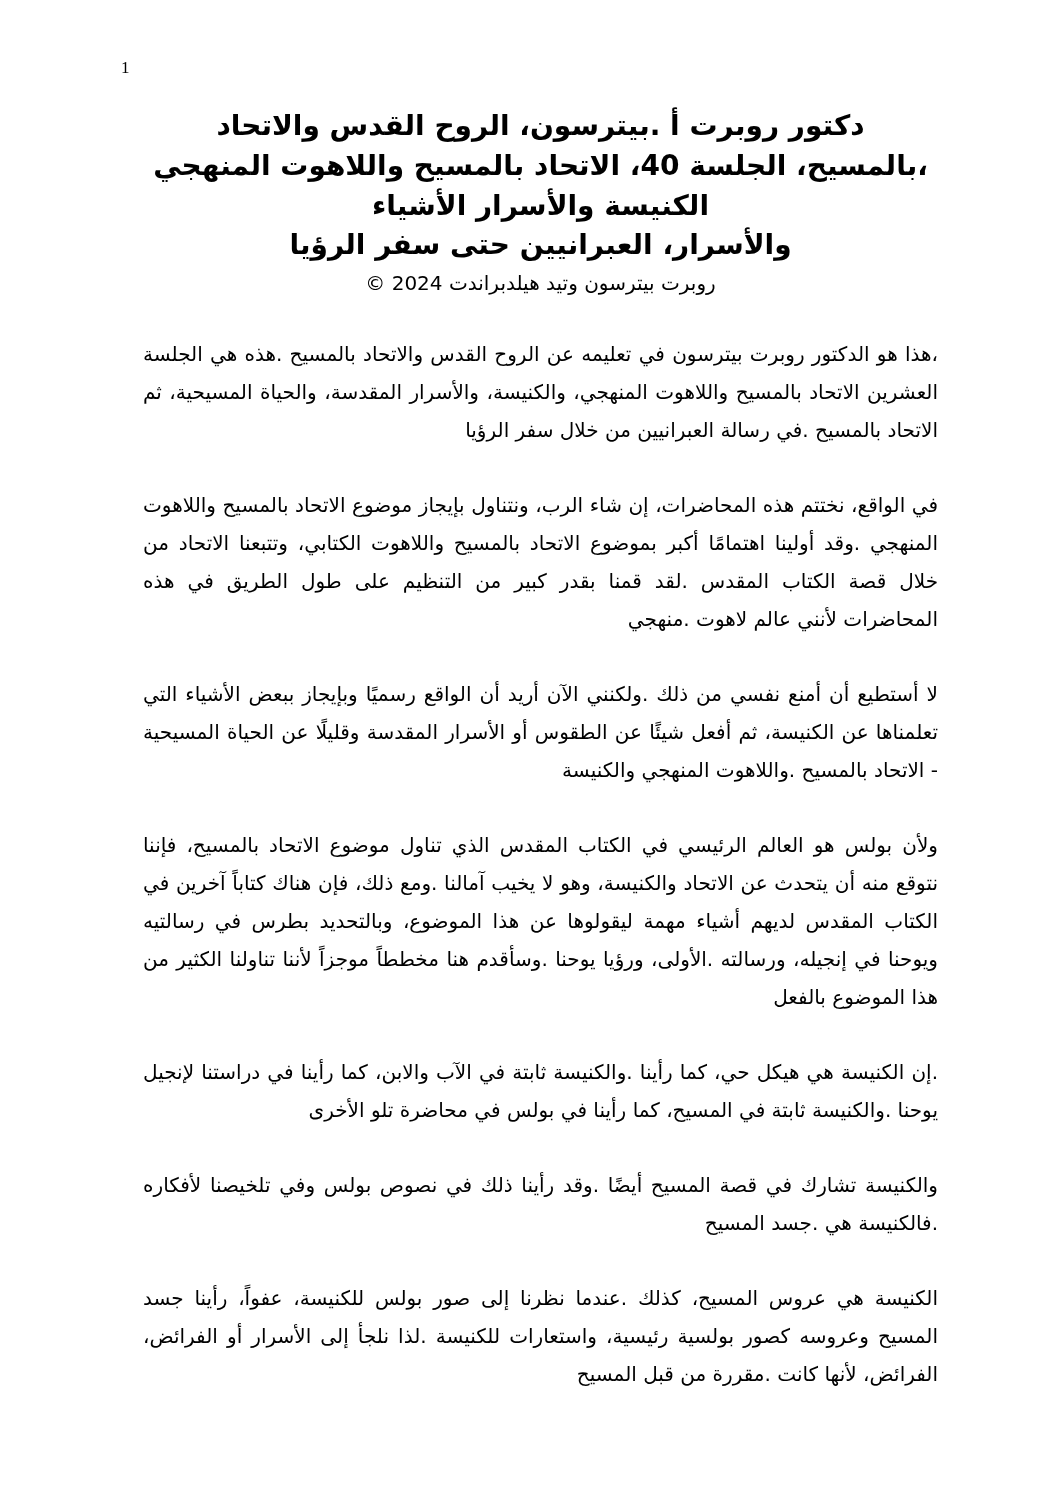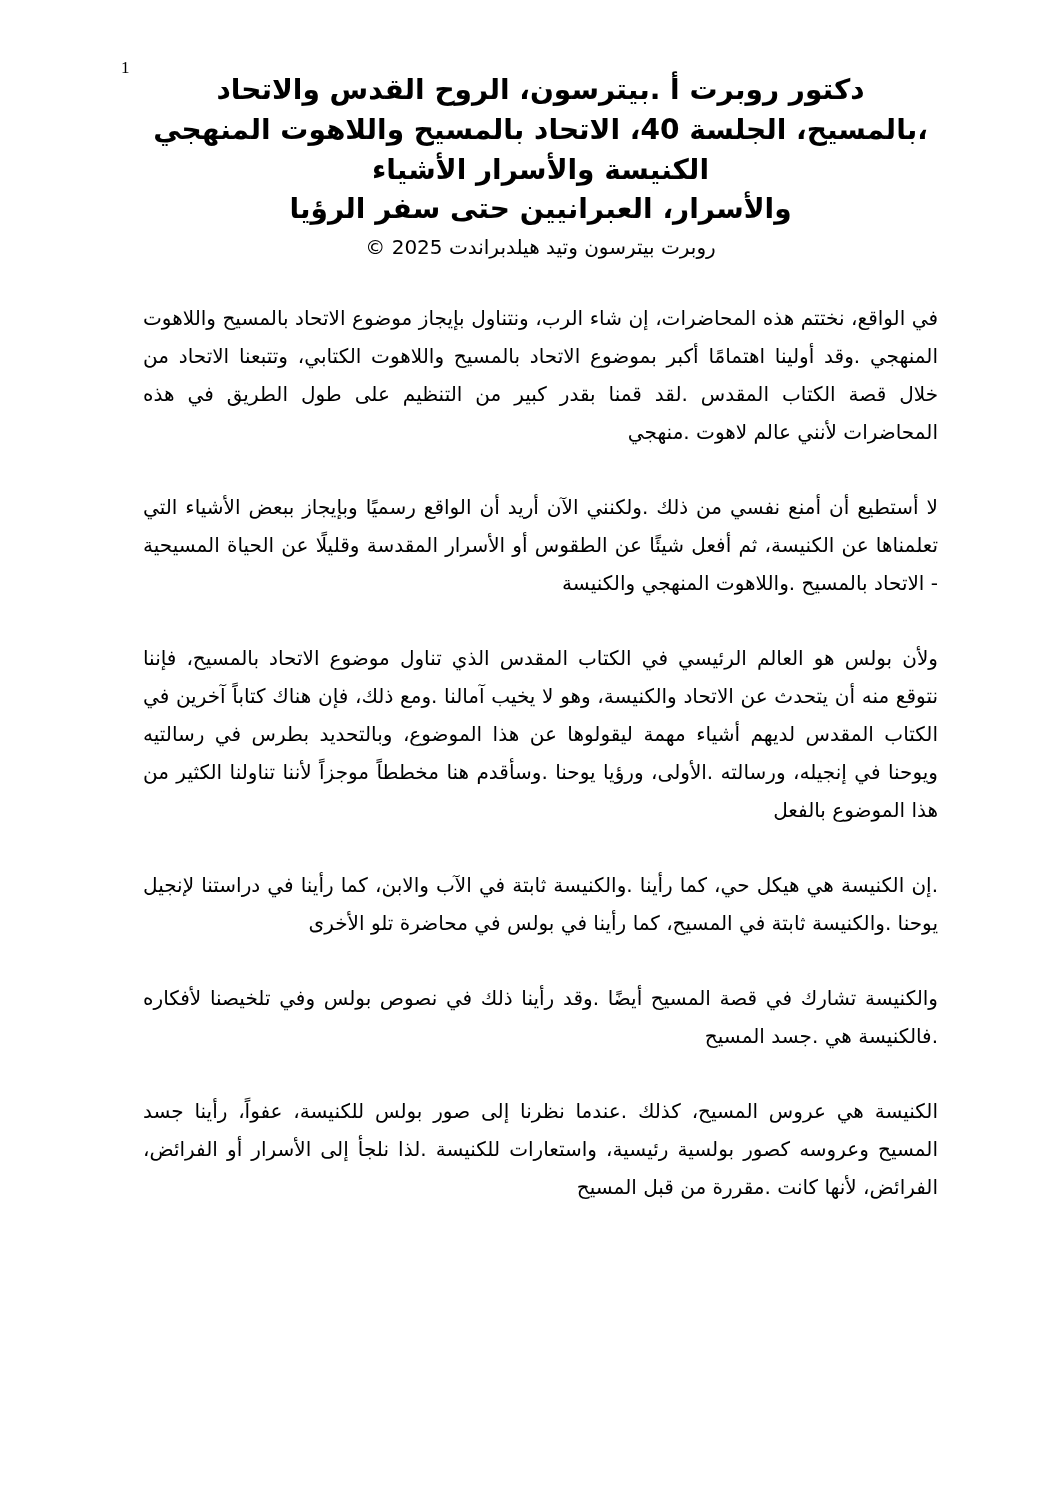--- a/index.html
+++ b/index.html
@@ -23,21 +23,21 @@
     top: 58px;
     left: 121px;
     font-family: "Liberation Serif", serif;
     font-size: 17px;
     color: #000000;
   }
   .content {
     direction: rtl;
     margin-right: 120px;
     margin-left: 143px;
-    padding-top: 70px;
+    padding-top: 106px;
   }
   .title {
     margin: 0;
     text-align: center;
     font-size: 28px;
     font-weight: bold;
     line-height: 1.42;
     color: #000000;
   }
   .title-line {
@@ -72,24 +72,25 @@
 
   <div class="content">
 
     <header>
       <h1 class="title">
         <span class="title-line">دكتور روبرت أ .بيترسون، الروح القدس والاتحاد</span>
         <span class="title-line">،بالمسيح، الجلسة 40، الاتحاد بالمسيح واللاهوت المنهجي</span>
         <span class="title-line">الكنيسة والأسرار الأشياء</span>
         <span class="title-line">والأسرار، العبرانيين حتى سفر الرؤيا</span>
       </h1>
-      <div class="byline">روبرت بيترسون وتيد هيلدبراندت 2025 ©</div>
+      <div class="byline">روبرت بيترسون وتيد هيلدبراندت 2024 ©</div>
     </header>
 
     <main class="body-text">
+      <p class="para">،هذا هو الدكتور روبرت بيترسون في تعليمه عن الروح القدس والاتحاد بالمسيح .هذه هي الجلسة العشرين الاتحاد بالمسيح واللاهوت المنهجي، والكنيسة، والأسرار المقدسة، والحياة المسيحية، ثم الاتحاد بالمسيح .في رسالة العبرانيين من خلال سفر الرؤيا</p>
       <p class="para">في الواقع، نختتم هذه المحاضرات، إن شاء الرب، ونتناول بإيجاز موضوع الاتحاد بالمسيح واللاهوت المنهجي .وقد أولينا اهتمامًا أكبر بموضوع الاتحاد بالمسيح واللاهوت الكتابي، وتتبعنا الاتحاد من خلال قصة الكتاب المقدس .لقد قمنا بقدر كبير من التنظيم على طول الطريق في هذه المحاضرات لأنني عالم لاهوت .منهجي</p>
       <p class="para">لا أستطيع أن أمنع نفسي من ذلك .ولكنني الآن أريد أن الواقع رسميًا وبإيجاز ببعض الأشياء التي تعلمناها عن الكنيسة، ثم أفعل شيئًا عن الطقوس أو الأسرار المقدسة وقليلًا عن الحياة المسيحية - الاتحاد بالمسيح .واللاهوت المنهجي والكنيسة</p>
       <p class="para">ولأن بولس هو العالم الرئيسي في الكتاب المقدس الذي تناول موضوع الاتحاد بالمسيح، فإننا نتوقع منه أن يتحدث عن الاتحاد والكنيسة، وهو لا يخيب آمالنا .ومع ذلك، فإن هناك كتاباً آخرين في الكتاب المقدس لديهم أشياء مهمة ليقولوها عن هذا الموضوع، وبالتحديد بطرس في رسالتيه ويوحنا في إنجيله، ورسالته .الأولى، ورؤيا يوحنا .وسأقدم هنا مخططاً موجزاً لأننا تناولنا الكثير من هذا الموضوع بالفعل</p>
       <p class="para">.إن الكنيسة هي هيكل حي، كما رأينا .والكنيسة ثابتة في الآب والابن، كما رأينا في دراستنا لإنجيل يوحنا .والكنيسة ثابتة في المسيح، كما رأينا في بولس في محاضرة تلو الأخرى</p>
       <p class="para">والكنيسة تشارك في قصة المسيح أيضًا .وقد رأينا ذلك في نصوص بولس وفي تلخيصنا لأفكاره .فالكنيسة هي .جسد المسيح</p>
       <p class="para">الكنيسة هي عروس المسيح، كذلك .عندما نظرنا إلى صور بولس للكنيسة، عفواً، رأينا جسد المسيح وعروسه كصور بولسية رئيسية، واستعارات للكنيسة .لذا نلجأ إلى الأسرار أو الفرائض، الفرائض، لأنها كانت .مقررة من قبل المسيح</p>
 
     </main>
 
   </div>

